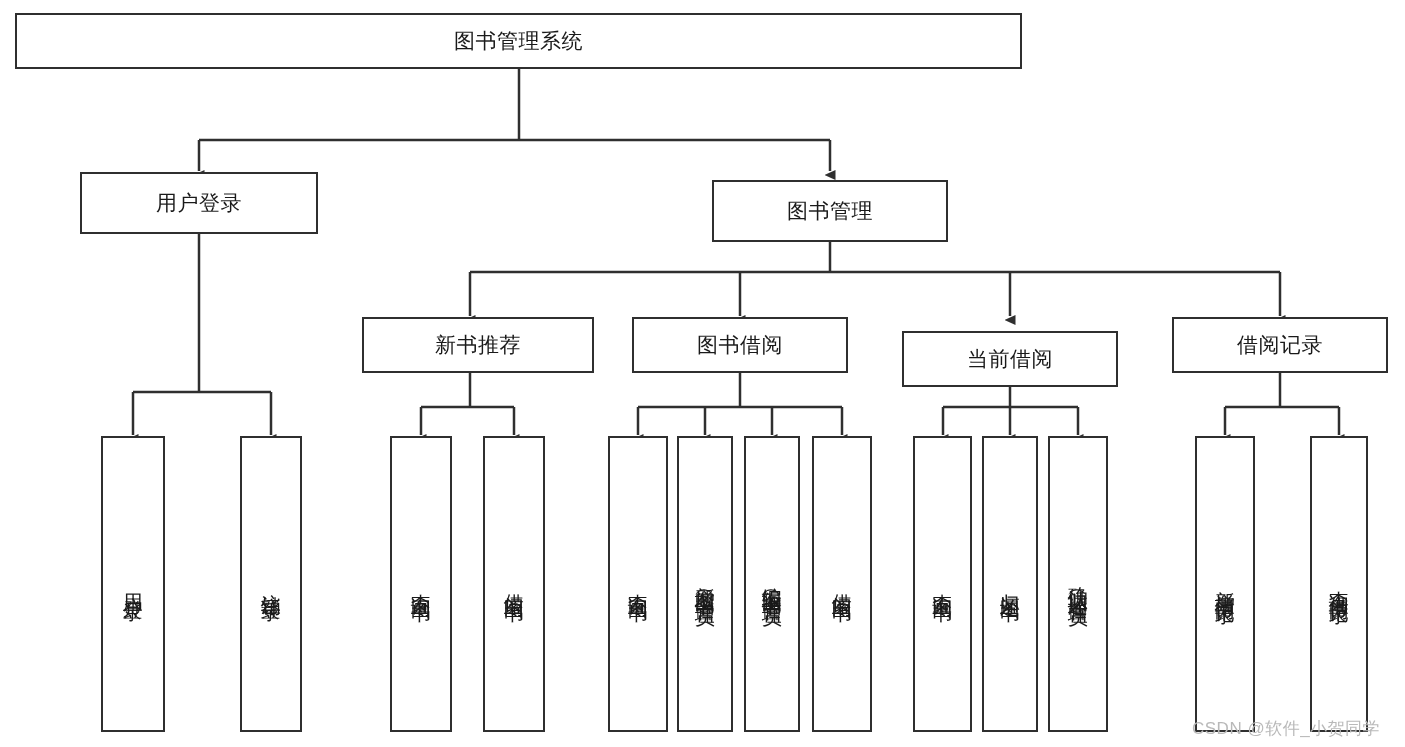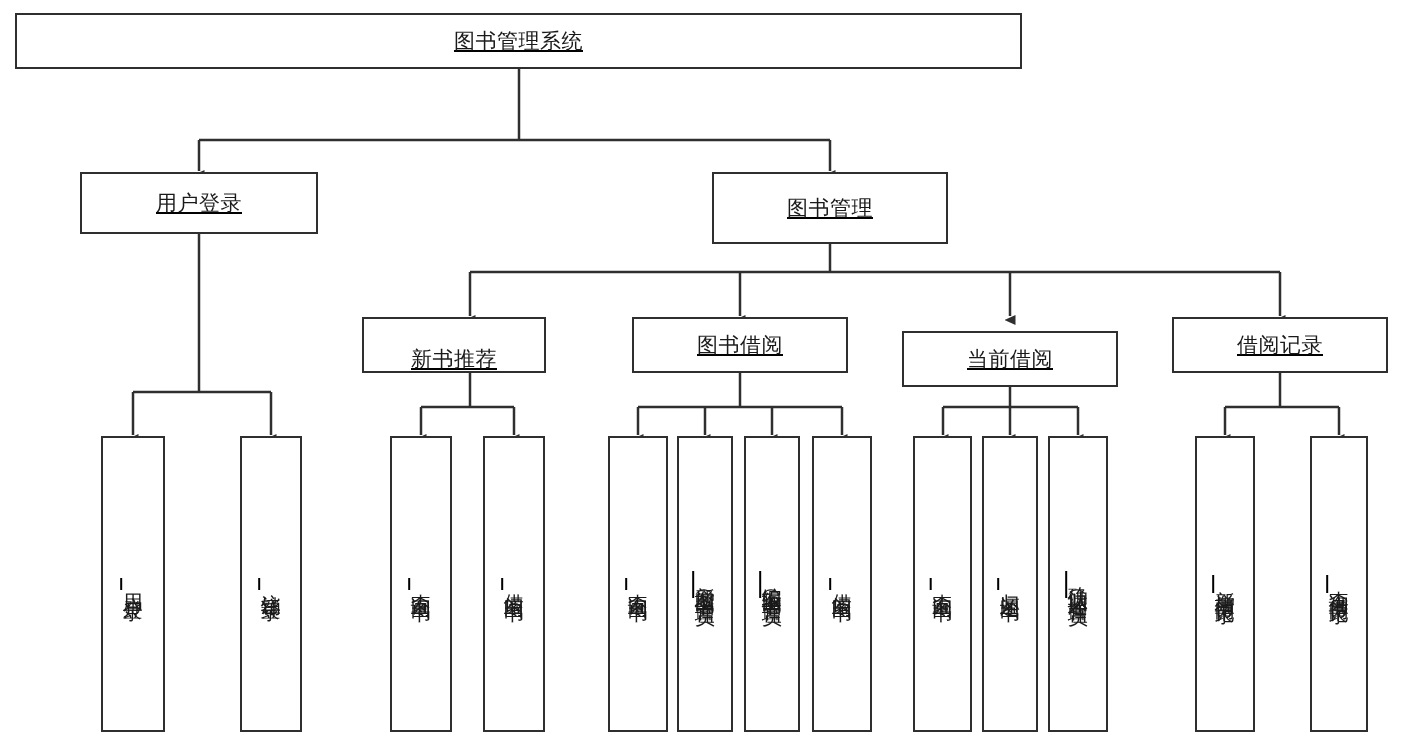--- a/index.html
+++ b/index.html
@@ -26,21 +26,20 @@
   }
   .node {
     position: absolute;
     box-sizing: border-box;
     background: #ffffff;
     border: 2px solid #2f2f2f;
     display: flex;
     align-items: center;
     justify-content: center;
     overflow: hidden;
-    text-decoration: underline;
   }
   .node-label {
     color: #1a1a1a;
     font-size: 21px;
     line-height: 1.12;
     letter-spacing: 0.5px;
     white-space: nowrap;
     text-align: center;
   }
   .node.vertical .node-label {
@@ -104,24 +103,24 @@
         <line x1="1339" y1="407" x2="1339" y2="435" stroke="#2f2f2f" stroke-width="2.5" marker-end="url(#arrowhead)"></line>
       </g>
   </svg>
   <div id="nodes">
       <div class="node" style="left: 15px; top: 13px; width: 1007px; height: 56px;">
         <span class="node-label">图书管理系统</span>
       </div>
       <div class="node" style="left: 80px; top: 172px; width: 238px; height: 62px;">
         <span class="node-label">用户登录</span>
       </div>
-      <div class="node" style="left: 712px; top: 172px; width: 236px; height: 72px;">
+      <div class="node" style="left: 712px; top: 180px; width: 236px; height: 62px;">
         <span class="node-label">图书管理</span>
       </div>
-      <div class="node" style="left: 362px; top: 317px; width: 184px; height: 56px; align-items: flex-end;">
+      <div class="node" style="left: 362px; top: 317px; width: 232px; height: 56px;">
         <span class="node-label">新书推荐</span>
       </div>
       <div class="node" style="left: 632px; top: 317px; width: 216px; height: 56px;">
         <span class="node-label">图书借阅</span>
       </div>
       <div class="node" style="left: 902px; top: 331px; width: 216px; height: 56px;">
         <span class="node-label">当前借阅</span>
       </div>
       <div class="node" style="left: 1172px; top: 317px; width: 216px; height: 56px; align-items: center;">
         <span class="node-label">借阅记录</span>
@@ -159,13 +158,14 @@
       <div class="node vertical" style="left: 1048px; top: 436px; width: 60px; height: 296px;">
         <span class="node-label">确认归还（管理员）</span>
       </div>
       <div class="node vertical" style="left: 1195px; top: 436px; width: 60px; height: 296px;">
         <span class="node-label">新增借阅记录</span>
       </div>
       <div class="node vertical" style="left: 1310px; top: 436px; width: 58px; height: 296px;">
         <span class="node-label">查询借阅记录</span>
       </div>
     </div>
+  <div class="watermark" style="left: 1192px; top: 717px;">CSDN @软件_小贺同学</div>
 </div>
 
 </body></html>

